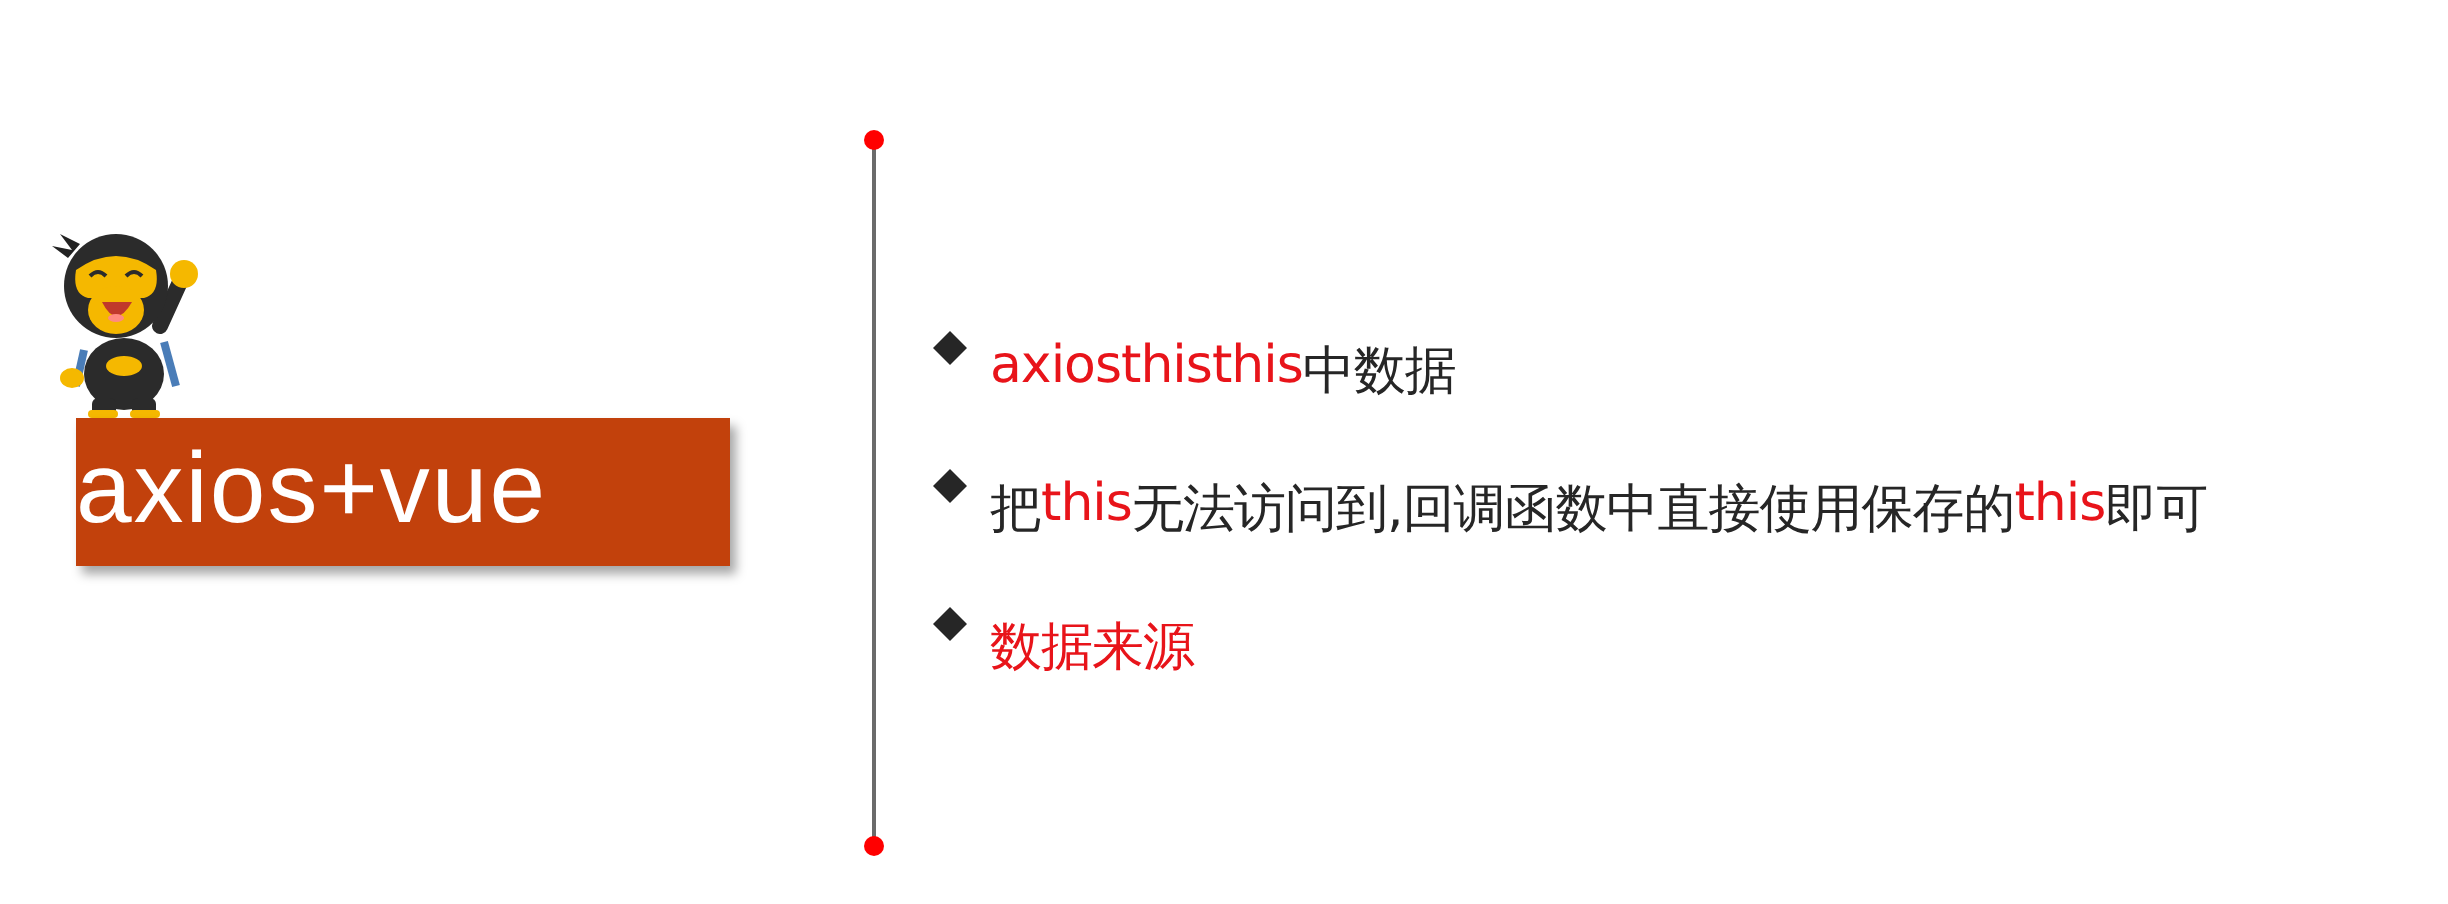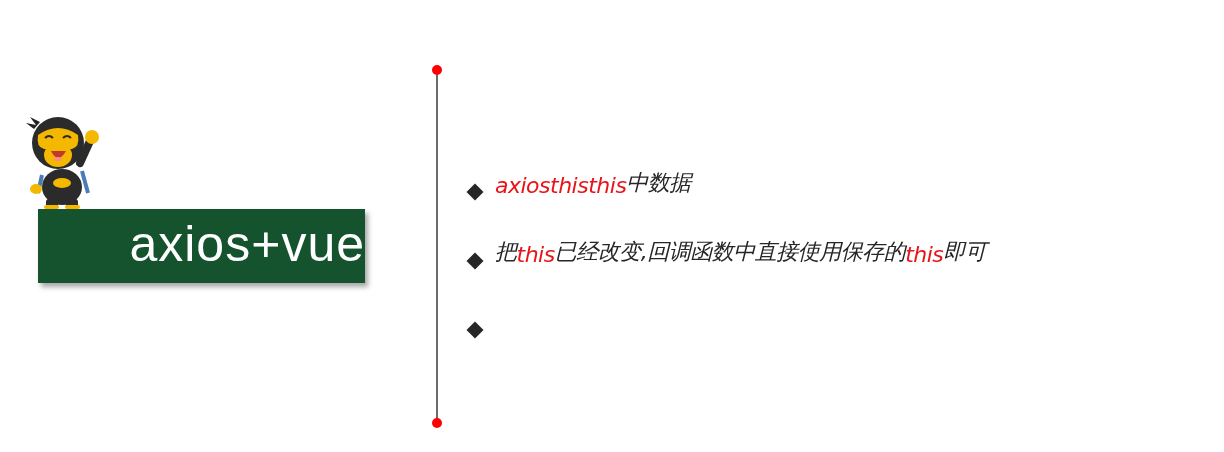--- a/index.html
+++ b/index.html
@@ -1,30 +1,30 @@
 <!DOCTYPE html>
 <html><head>
   <meta charset="utf-8">
   <style>
     html, body { margin: 0; padding: 0; background: #ffffff; }
     body { width: 1224px; height: 452px; position: relative; overflow: hidden;
       font-family: "DejaVu Sans", "Liberation Sans", sans-serif; }
     .mascot { position: absolute; left: 22px; top: 113px; width: 82px; height: 98px; }
     .title-box { position: absolute; left: 38px; top: 209px; width: 327px; height: 74px;
-      background: #14532d; box-shadow: 3px 4px 5px rgba(0,0,0,0.35);
-      display: flex; align-items: center; justify-content: flex-end; }
+      background: #c2410c; box-shadow: 3px 4px 5px rgba(0,0,0,0.35);
+      display: flex; align-items: center; justify-content: flex-start; }
     .title-text { color: #ffffff; font-family: "Liberation Sans", sans-serif;
       font-size: 50px; letter-spacing: 1px; line-height: 1; margin-top: -4px; }
     .timeline { position: absolute; left: 436px; top: 70px; width: 2px; height: 353px; background: #6b6b6b; }
     .dot { position: absolute; width: 10px; height: 10px; border-radius: 50%; background: #ff0000; }
     .dot.top { left: 432px; top: 65px; }
     .dot.bottom { left: 432px; top: 418px; }
     .bullets { position: absolute; left: 466px; top: 168px; }
-    .bullet { display: flex; align-items: flex-end; height: 30px; margin-bottom: 39px;
-      font-size: 22px; color: #262626; white-space: nowrap; letter-spacing: -0.5px; font-style: italic; }
+    .bullet { display: flex; align-items: flex-start; height: 30px; margin-bottom: 39px;
+      font-size: 26px; color: #262626; white-space: nowrap; letter-spacing: -0.5px; }
     .diamond { width: 12px; height: 12px; background: #262626; transform: rotate(45deg);
       margin: 0 14px 0 3px; flex: none; }
     .hl { color: #e8141a; }
   </style>
 </head>
 <body>
 
 <div>
   <svg class="mascot" viewBox="0 0 82 98">
 
@@ -70,21 +70,22 @@
       <span class="diamond"></span>
       <span class="hl">axios</span>
       <span class="hl">this</span>
       <span class="hl">this</span>
       <span>中数据</span>
     </div>
     <div class="bullet">
       <span class="diamond"></span>
       <span>把</span>
       <span class="hl">this</span>
-      <span>已经改变,回调函数中直接使用保存的</span>
+      <span>无法访问到,回调函数中直接使用保存的</span>
       <span class="hl">this</span>
       <span>即可</span>
     </div>
     <div class="bullet">
       <span class="diamond"></span>
+      <span class="hl">数据来源</span>
     </div>
   </div>
 </div>
 
 </body></html>

